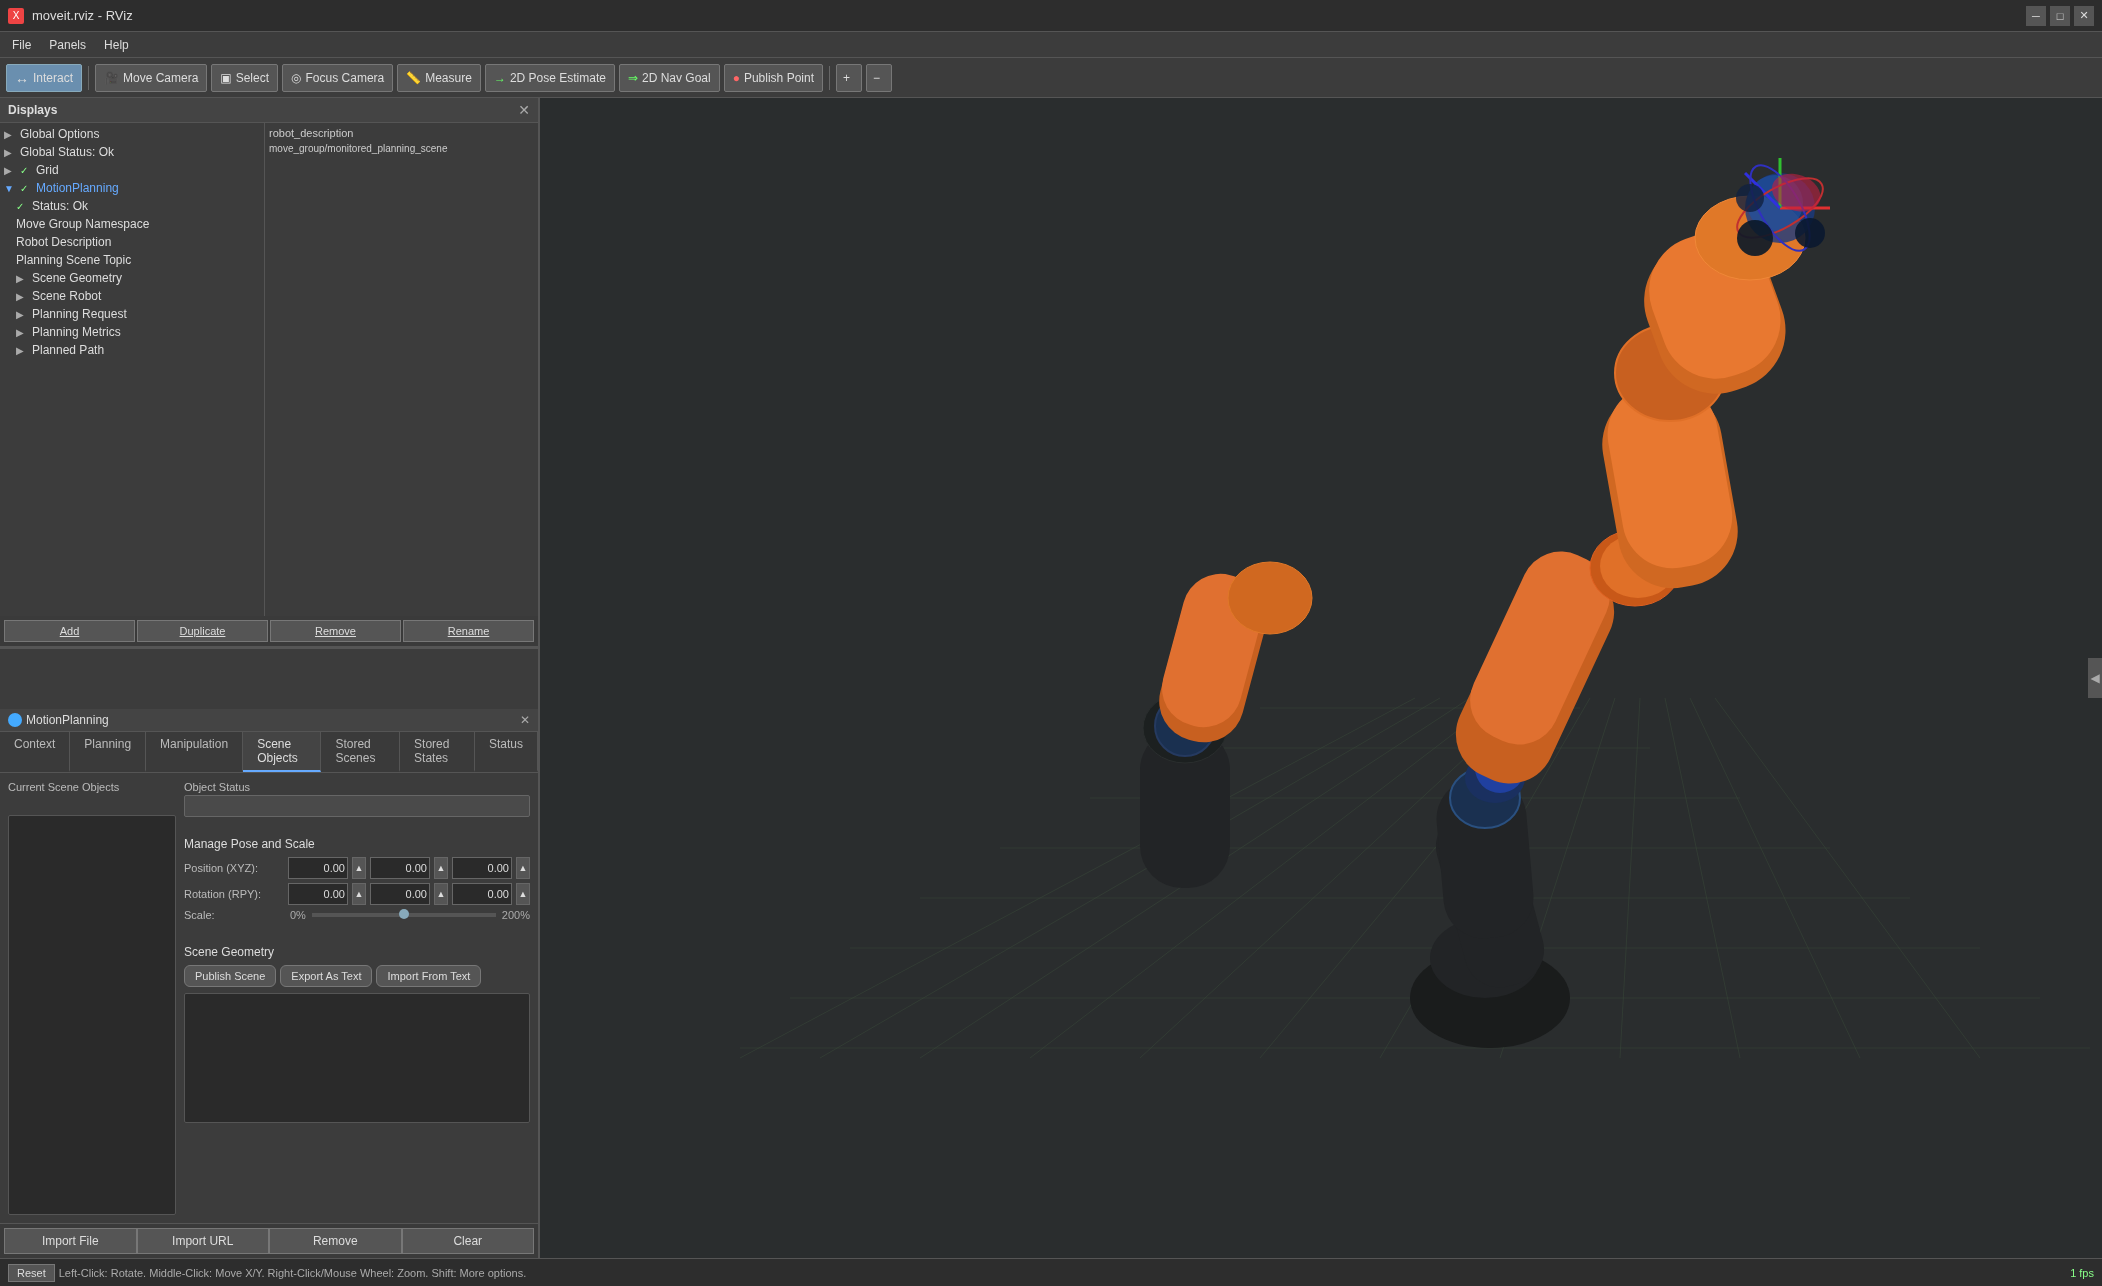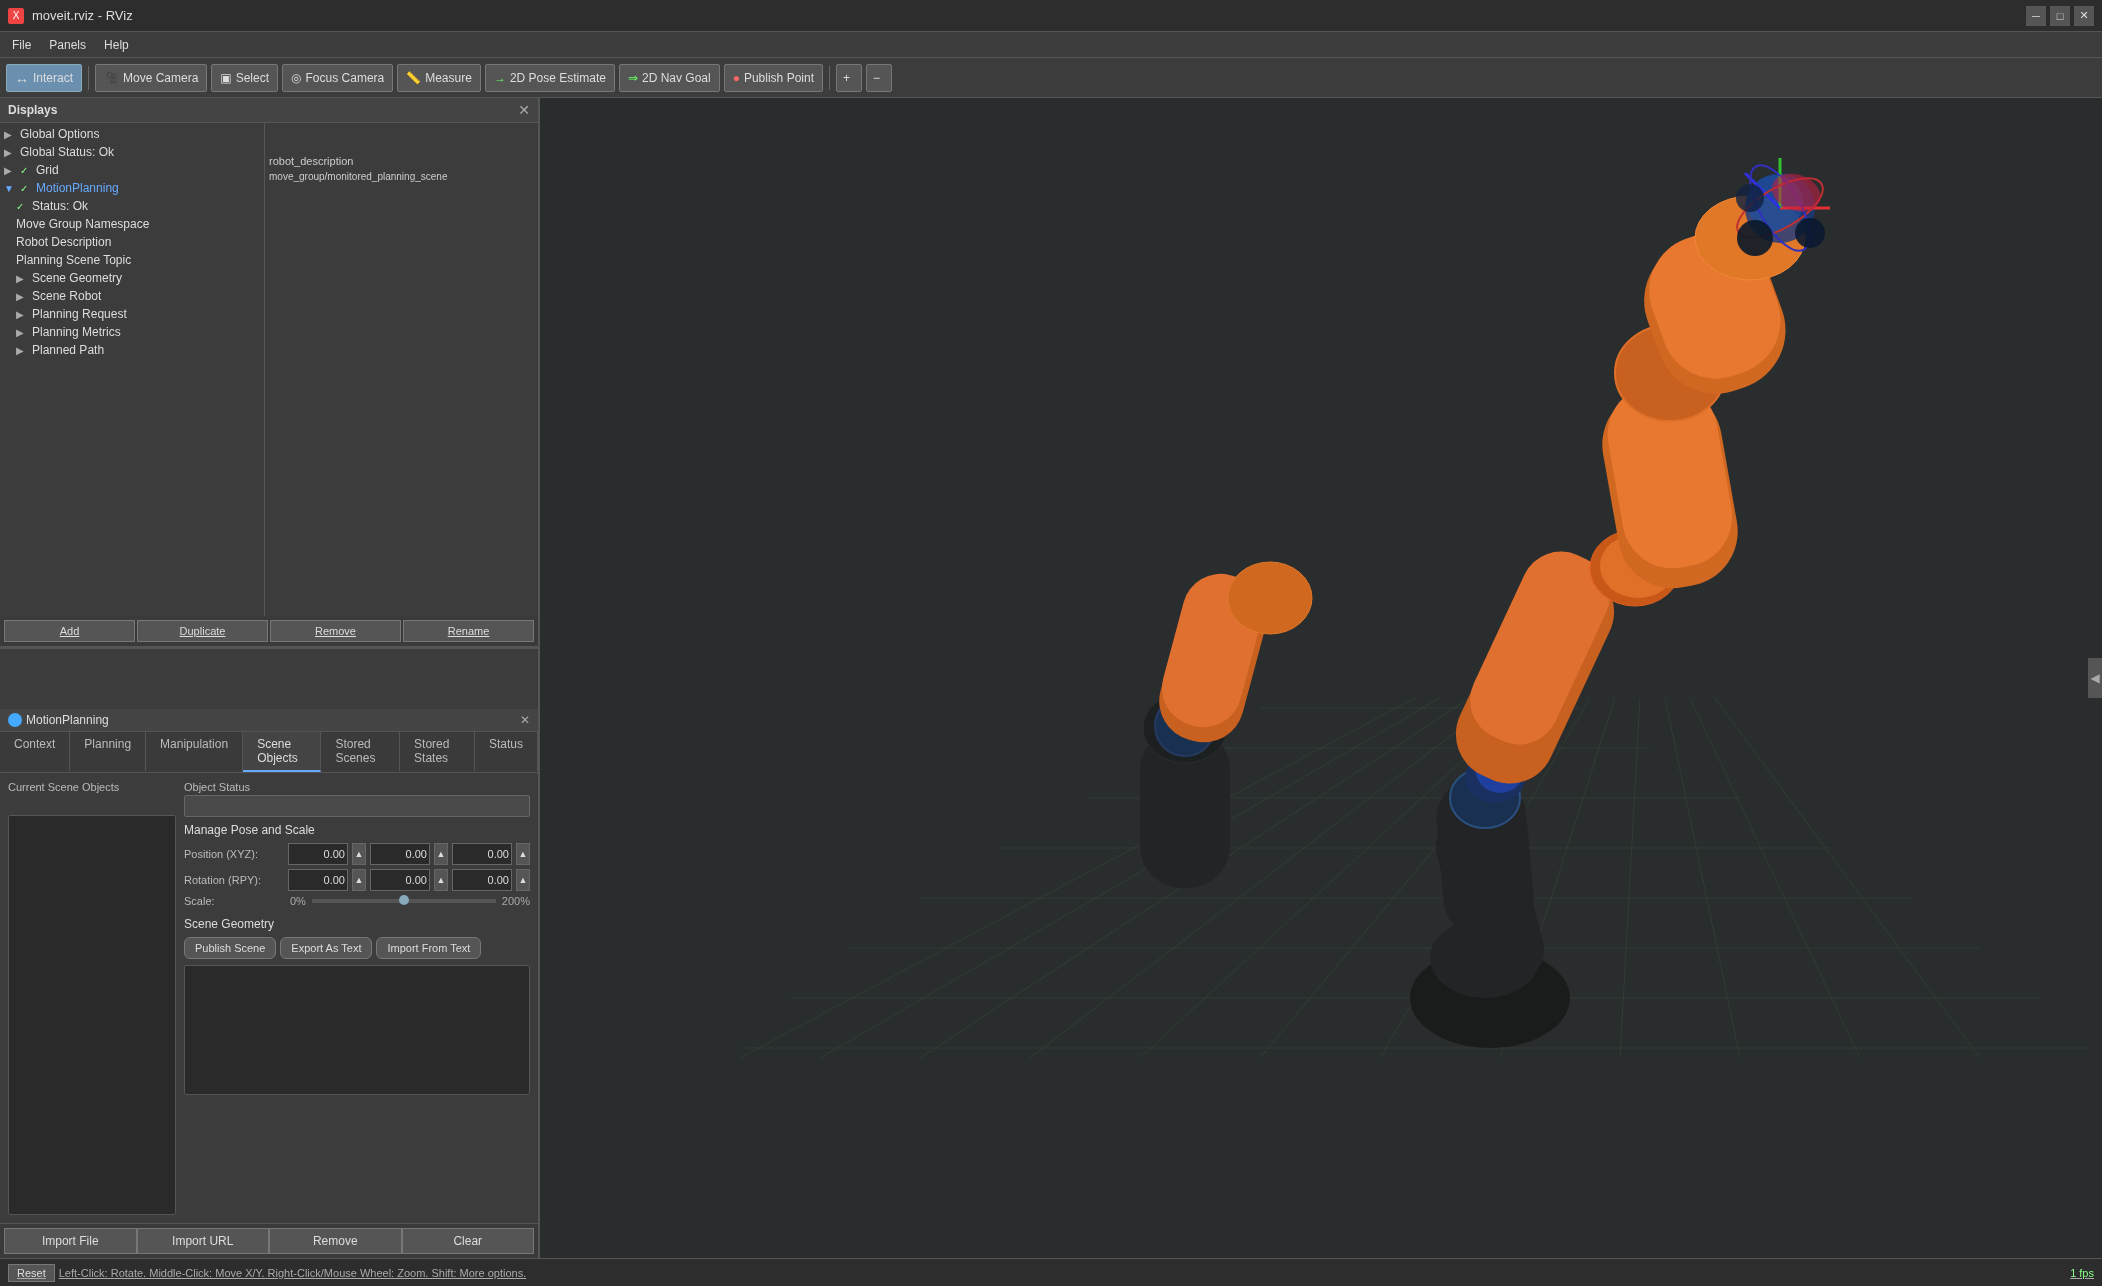--- a/index.html
+++ b/index.html
@@ -95,21 +95,20 @@
       overflow-y: auto;
       padding: 2px 0;
       border-right: 1px solid #555;
     }
     .props-panel {
       flex: 1;
       overflow-y: auto;
       padding: 2px 4px;
       font-size: 11px;
       color: #bbb;
-      margin-top: 28px;
     }
 
     .tree-item {
       padding: 2px 4px;
       cursor: pointer;
       display: flex;
       align-items: center;
       gap: 4px;
       white-space: nowrap;
     }
@@ -183,21 +182,21 @@
     .scene-left {
       width: 220px;
       display: flex;
       flex-direction: column;
       gap: 20px;
     }
     .scene-right {
       flex: 1;
       display: flex;
       flex-direction: column;
-      gap: 6px;
+      gap: 20px;
     }
 
     .subsection-label { font-size: 11px; color: #bbb; margin-bottom: 2px; }
     .scene-objects-list {
       flex: 1;
       background: #2a2a2a;
       border: 1px solid #555;
       min-height: 280px;
       border-radius: 2px;
     }
@@ -282,21 +281,20 @@
     .status-bar {
       height: 28px;
       background: #2d2d2d;
       border-top: 1px solid #555;
       display: flex;
       align-items: center;
       padding: 0 8px;
       justify-content: space-between;
       font-size: 11px;
       color: #aaa;
-      text-decoration: underline;
     }
     .status-left { display: flex; gap: 4px; align-items: center; }
     .status-reset { padding: 2px 8px; background: #555; border: 1px solid #777; color: #ddd; cursor: pointer; font-size: 11px; }
     .fps { color: #8f8; }
   </style>
 </head>
 <body>
 
 <div class="title-bar">
   <div class="title-bar-left">

